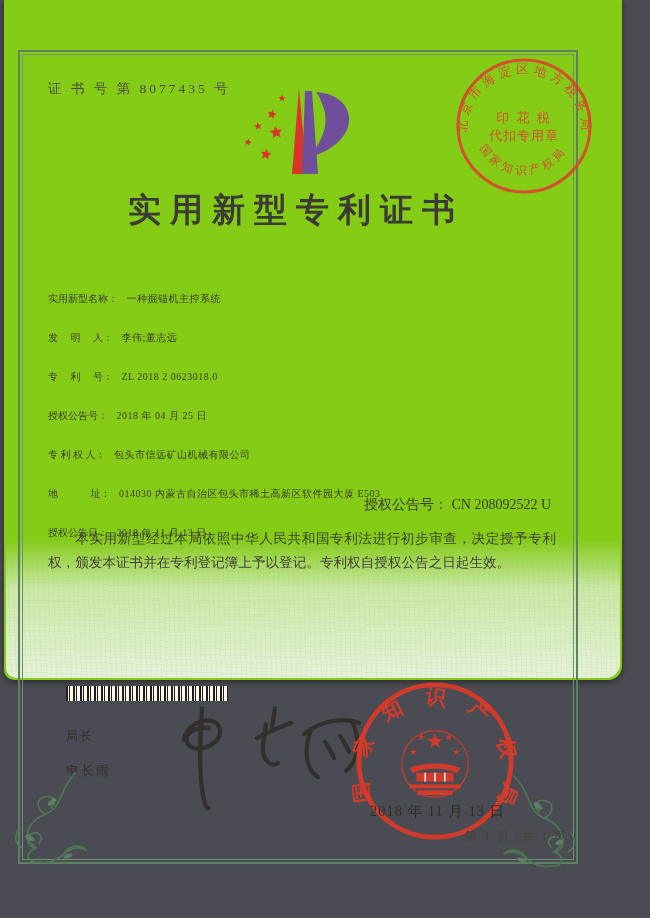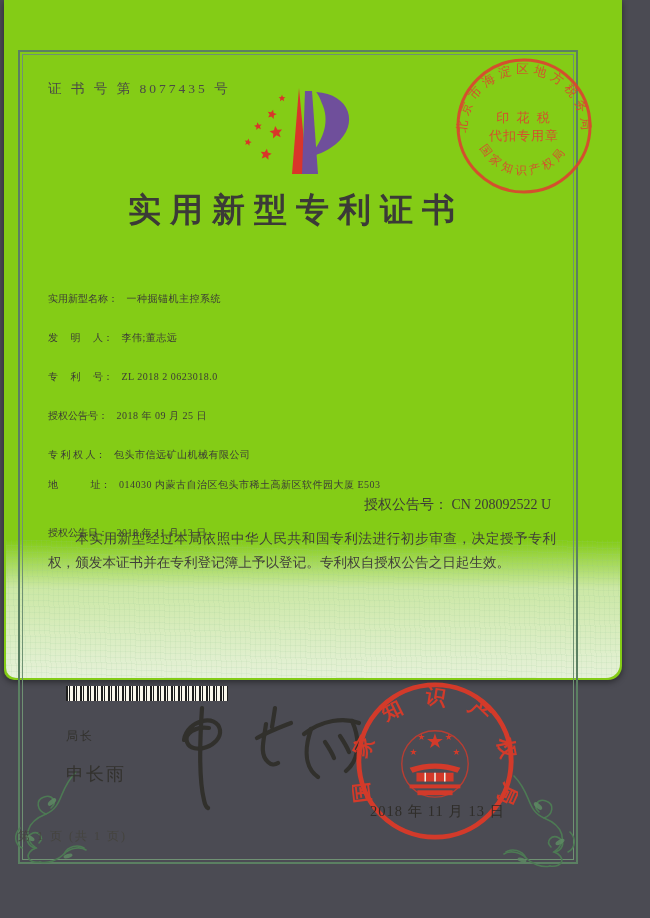--- a/index.html
+++ b/index.html
@@ -52,30 +52,30 @@
   .paras p{margin:0;text-indent:2em;}
   .barcode{
     position:absolute;left:62px;top:686px;width:162px;height:15px;z-index:3;
     background:repeating-linear-gradient(90deg,
       #1d1d1d 0 2px, #faf7ec 2px 3px,
       #1d1d1d 3px 4px, #faf7ec 4px 7px,
       #1d1d1d 7px 9px, #faf7ec 9px 10px,
       #1d1d1d 10px 11px, #faf7ec 11px 14px);
   }
   .officer-title{position:absolute;left:62px;top:728px;font-size:12px;color:#33322e;z-index:3;letter-spacing:2px;}
-  .officer-name{position:absolute;left:62px;top:762px;font-size:18px;color:#33322e;z-index:3;letter-spacing:2px;}
+  .officer-name{position:absolute;left:62px;top:762px;font-size:13px;color:#33322e;z-index:3;letter-spacing:2px;}
   .signature{position:absolute;left:150px;top:696px;z-index:3;}
   .seal{position:absolute;left:348px;top:678px;z-index:3;opacity:.94;}
   .issue-date{
     position:absolute;left:366px;top:802px;z-index:4;
     font-size:14.5px;color:#2f2d29;letter-spacing:1px;
   }
   .footer{
     position:absolute;left:14px;top:828px;width:556px;z-index:3;
-    text-align:left;font-size:12px;letter-spacing:2px;color:#45443f;
+    text-align:right;font-size:12px;letter-spacing:2px;color:#45443f;
   }
   .orn{position:absolute;z-index:2;}
   .orn-left{left:2px;top:768px;}
   .orn-right{left:498px;top:772px;transform:scaleX(-1);}
 </style>
 </head>
 <body>
 
 <div class="page">
   <div class="tint"></div>
@@ -161,27 +161,27 @@
     <div class="frow" style="top:39px;">
       <span class="lab">发　 明　 人：</span>
       <span class="val">李伟;董志远</span>
     </div>
     <div class="frow" style="top:78px;">
       <span class="lab">专　 利　 号：</span>
       <span class="val">ZL 2018 2 0623018.0</span>
     </div>
     <div class="frow" style="top:117px;">
       <span class="lab">授权公告号：</span>
-      <span class="val">2018 年 09 月 25 日</span>
+      <span class="val">2018 年 04 月 25 日</span>
     </div>
     <div class="frow" style="top:156px;">
       <span class="lab">专 利 权 人：</span>
       <span class="val">包头市信远矿山机械有限公司</span>
     </div>
-    <div class="frow" style="top:186px;">
+    <div class="frow" style="top:195px;">
       <span class="lab">地　　　 址：</span>
       <span class="val">014030  内蒙古自治区包头市稀土高新区软件园大厦 E503</span>
     </div>
     <div class="frow" style="top:234px;">
       <span class="lab">授权公告日：</span>
       <span class="val">2018 年 11 月 13 日</span>
     </div>
     <div class="frow2" style="top:234px;left:316px;text-align:center;">
       <span class="lab">授权公告号：</span>
       <span class="val">CN 208092522 U</span>

